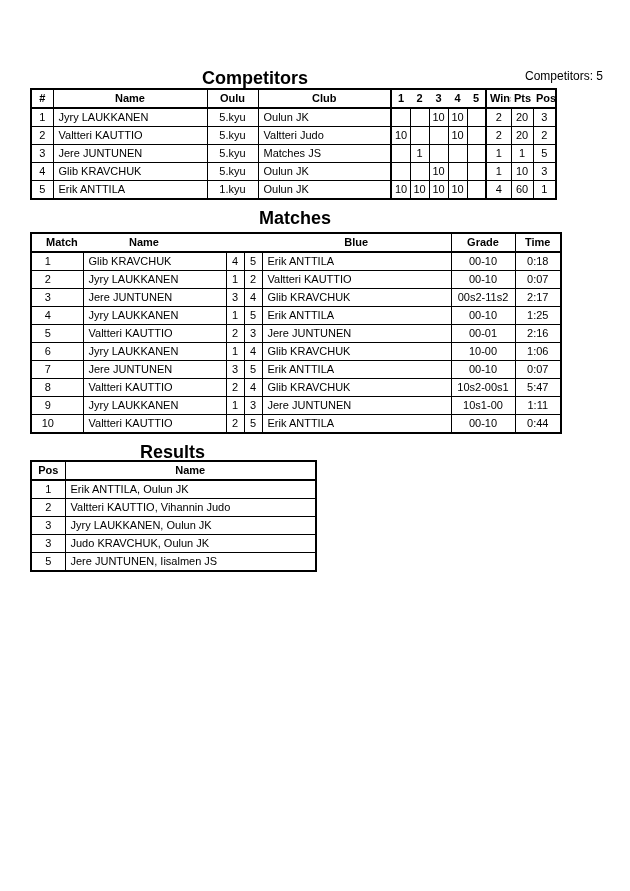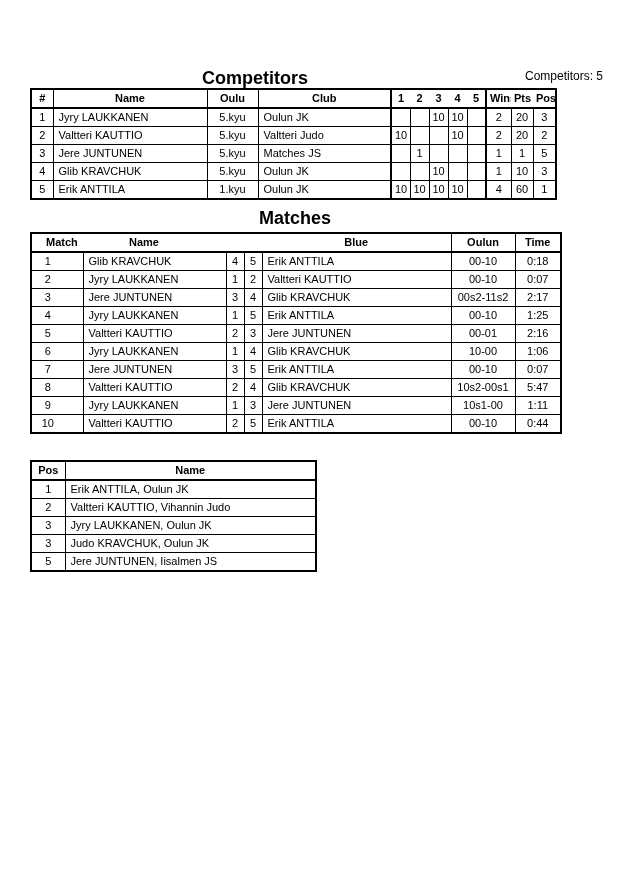--- a/index.html
+++ b/index.html
@@ -187,21 +187,21 @@
       <col style="width:189px">
         <col style="width:64px">
         <col style="width:46px">
     </colgroup>
     <thead>
       <tr>
         <th class="match-head hidR">Match</th>
         <th class="hidL white-head">Name</th>
         <th class="hidL hidR" colspan="2"></th>
         <th class="hidL">Blue</th>
-        <th>Oulun</th>
+        <th>Grade</th>
         <th>Time</th>
       </tr>
     </thead>
     <tbody>
 
         <tr>
           <td class="match-num">1</td>
           <td class="cell-left">Glib KRAVCHUK</td>
           <td>4</td>
           <td>5</td>
@@ -295,20 +295,21 @@
           <td class="cell-left">Valtteri KAUTTIO</td>
           <td>2</td>
           <td>5</td>
           <td class="cell-left">Erik ANTTILA</td>
           <td>00-10</td>
           <td>0:44</td>
         </tr>
       </tbody>
   </table>
 
+  <div class="sec-heading results-heading">Results</div>
 
   <table class="results-table">
     <colgroup>
       <col style="width:34px">
         <col style="width:251px">
     </colgroup>
     <thead>
       <tr>
         <th>Pos</th>
         <th>Name</th>

